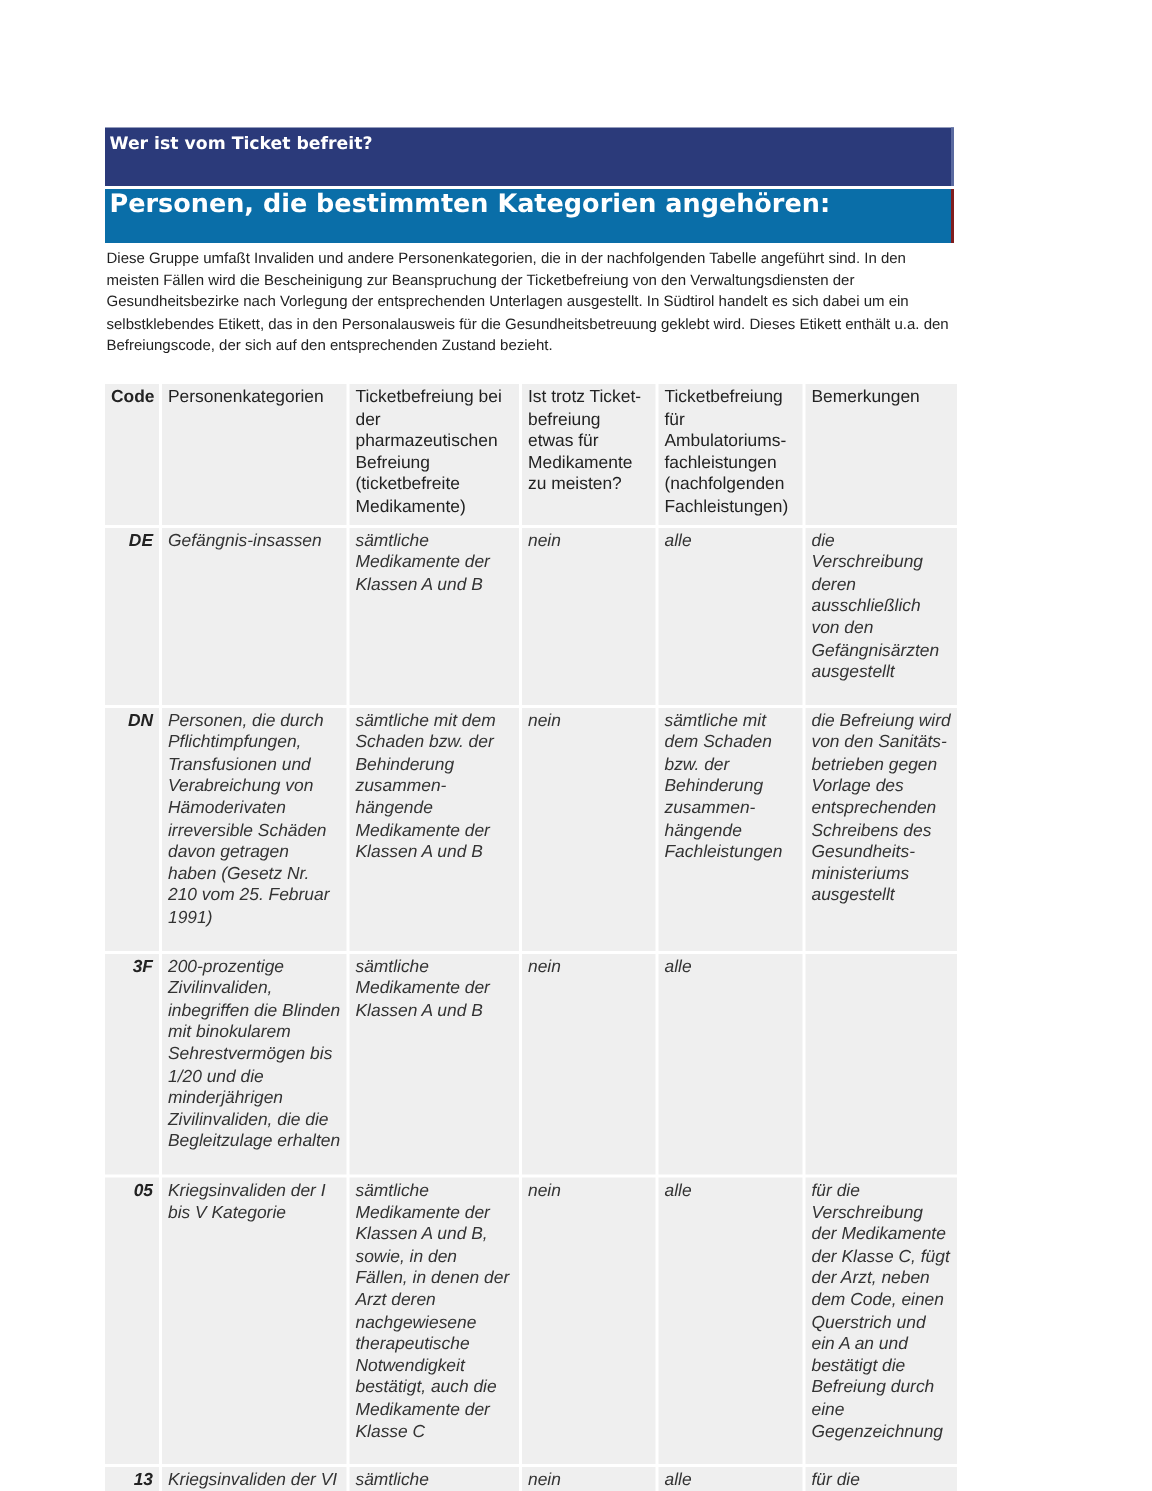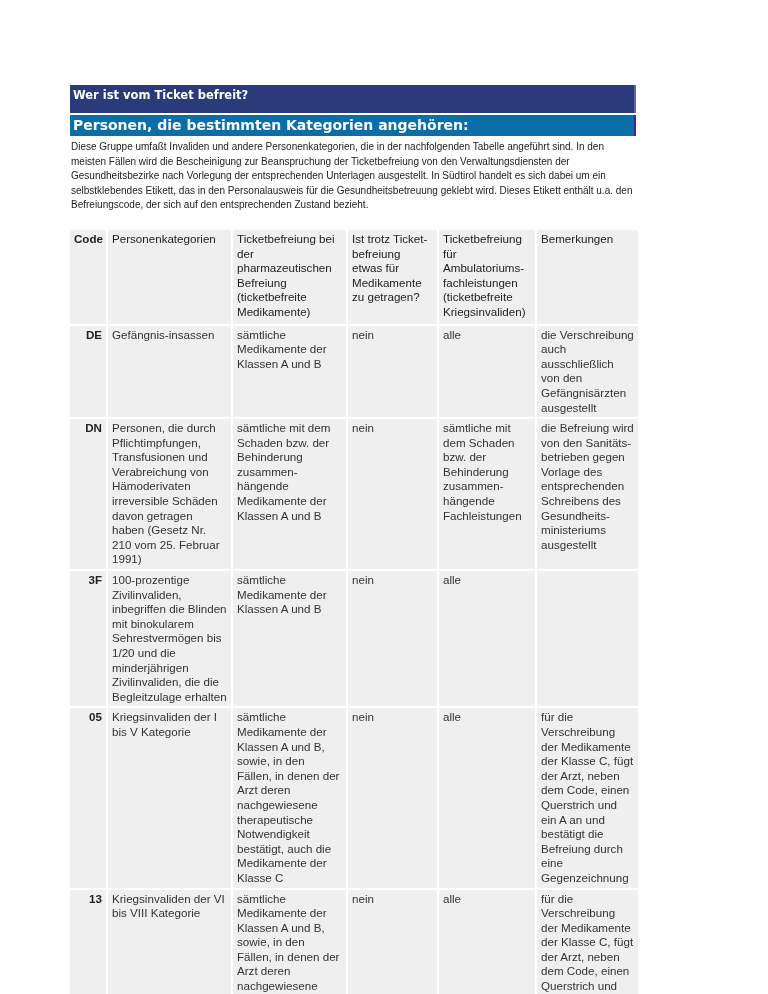--- a/index.html
+++ b/index.html
@@ -20,37 +20,37 @@
     left: 70px;
     top: 85px;
     width: 566px;
   }
   .hdr1 {
     background: #2b3a7a;
     color: #ffffff;
     font-family: "DejaVu Sans", sans-serif;
     font-weight: bold;
     font-size: 11.5px;
-    height: 28px;
+    height: 39px;
     line-height: 21px;
     padding-left: 3px;
     border-right: 2px solid #5a6aa0;
     box-sizing: border-box;
   }
   .hdr2 {
     margin-top: 2px;
     background: #0a6ea8;
     color: #ffffff;
     font-family: "DejaVu Sans", sans-serif;
     font-weight: bold;
-    font-size: 14px;
-    height: 21px;
+    font-size: 17px;
+    height: 36px;
     line-height: 21px;
     padding-left: 3px;
-    border-right: 2px solid #4c1d95;
+    border-right: 2px solid #7f1d1d;
     box-sizing: border-box;
   }
   .intro {
     margin-top: 4px;
     font-size: 10px;
     line-height: 14.6px;
     color: #222;
     padding-left: 1px;
     padding-right: 0;
   }
@@ -70,21 +70,22 @@
     padding: 2px 4px 2px 4px;
     text-align: left;
   }
   table.exempt th {
     font-weight: normal;
     color: #222;
     padding-bottom: 4px;
   }
   table.exempt td {
     color: #333;
-    padding-bottom: 2px;
+    padding-bottom: 14px;
+    font-style: italic;
   }
   table.exempt td.code, table.exempt th.code {
     text-align: right;
     font-weight: bold;
     color: #222;
   }
   col.c1 { width: 36px; }
   col.c2 { width: 123px; }
   col.c3 { width: 113px; }
   col.c4 { width: 89px; }
@@ -106,45 +107,45 @@
         <col class="c3">
         <col class="c4">
         <col class="c5">
         <col class="c6">
     </colgroup>
     <thead>
       <tr>
         <th class="code">Code</th>
         <th>Personenkategorien</th>
         <th>Ticketbefreiung bei der pharmazeutischen Befreiung (ticketbefreite Medikamente)</th>
-        <th>Ist trotz Ticket-befreiung etwas für Medikamente zu getragen?</th>
-        <th>Ticketbefreiung für Ambulatoriums-fachleistungen (ticketbefreite Kriegsinvaliden)</th>
+        <th>Ist trotz Ticket-befreiung etwas für Medikamente zu meisten?</th>
+        <th>Ticketbefreiung für Ambulatoriums-fachleistungen (nachfolgenden Fachleistungen)</th>
         <th>Bemerkungen</th>
       </tr>
     </thead>
     <tbody>
       <tr>
         <td class="code">DE</td>
         <td>Gefängnis-insassen</td>
         <td>sämtliche Medikamente der Klassen A und B</td>
         <td>nein</td>
         <td>alle</td>
-        <td>die Verschreibung auch ausschließlich von den Gefängnisärzten ausgestellt</td>
+        <td>die Verschreibung deren ausschließlich von den Gefängnisärzten ausgestellt</td>
       </tr>
       <tr>
         <td class="code">DN</td>
         <td>Personen, die durch Pflichtimpfungen, Transfusionen und Verabreichung von Hämoderivaten irreversible Schäden davon getragen haben (Gesetz Nr. 210 vom 25. Februar 1991)</td>
         <td>sämtliche mit dem Schaden bzw. der Behinderung zusammen-hängende Medikamente der Klassen A und B</td>
         <td>nein</td>
         <td>sämtliche mit dem Schaden bzw. der Behinderung zusammen-hängende Fachleistungen</td>
         <td>die Befreiung wird von den Sanitäts-betrieben gegen Vorlage des entsprechenden Schreibens des Gesundheits-ministeriums ausgestellt</td>
       </tr>
       <tr>
         <td class="code">3F</td>
-        <td>100-prozentige Zivilinvaliden, inbegriffen die Blinden mit binokularem Sehrestvermögen bis 1/20 und die minderjährigen Zivilinvaliden, die die Begleitzulage erhalten</td>
+        <td>200-prozentige Zivilinvaliden, inbegriffen die Blinden mit binokularem Sehrestvermögen bis 1/20 und die minderjährigen Zivilinvaliden, die die Begleitzulage erhalten</td>
         <td>sämtliche Medikamente der Klassen A und B</td>
         <td>nein</td>
         <td>alle</td>
         <td></td>
       </tr>
       <tr>
         <td class="code">05</td>
         <td>Kriegsinvaliden der I bis V Kategorie</td>
         <td>sämtliche Medikamente der Klassen A und B, sowie, in den Fällen, in denen der Arzt deren nachgewiesene therapeutische Notwendigkeit bestätigt, auch die Medikamente der Klasse C</td>
         <td>nein</td>

